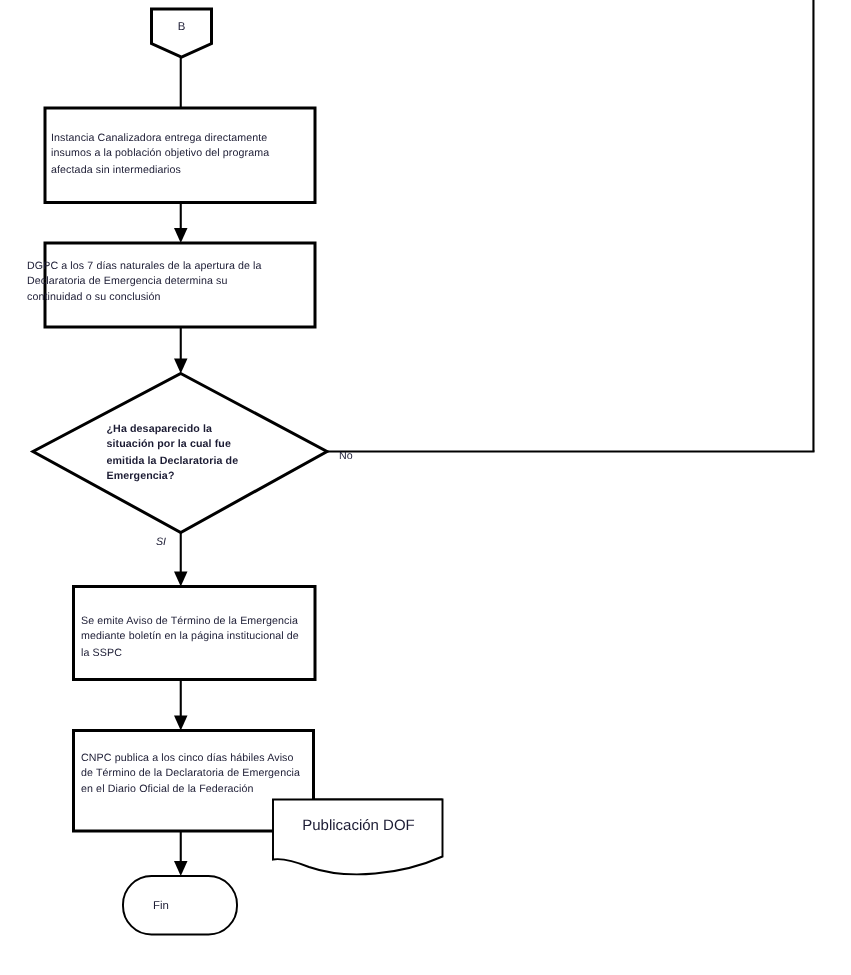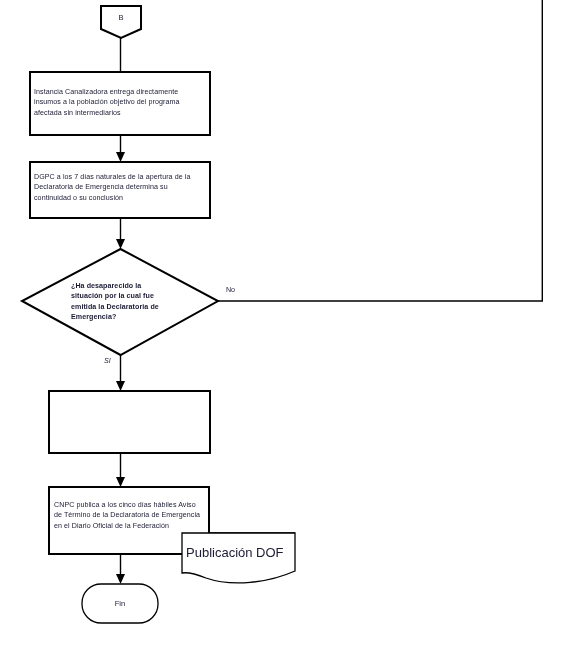--- a/index.html
+++ b/index.html
@@ -67,28 +67,28 @@
     white-space: nowrap;
   }
   .connector-text {
     position: absolute;
     text-align: center;
     font-size: 7.6px;
     color: #1b1b33;
   }
   .terminal-text {
     position: absolute;
+    font-size: 7.6px;
+    color: #1b1b33;
+    padding-left: 20px;
+  }
+  .doc-text {
+    position: absolute;
     text-align: center;
-    font-size: 7.6px;
-    color: #1b1b33;
-  }
-  .doc-text {
-    position: absolute;
-    text-align: left;
-    font-size: 13px;
+    font-size: 10px;
     color: #1b1b33;
   }
   .hit {
     position: absolute;
     background: transparent;
   }
 </style>
 </head>
 <body>
 
@@ -165,28 +165,29 @@
     <g>
       <rect class="node-shape-thin" x="82" y="584" width="76" height="39" rx="19" ry="19"></rect>
     </g>
 
   </svg>
 
   <div class="connector-text" style="left:101px; top:13px; width:40px;">B</div>
 
   <div class="node-text" style="left:34px; top:87px; width:172px;">Instancia Canalizadora entrega directamente insumos a la población objetivo del programa afectada sin intermediarios</div>
 
-  <div class="node-text" style="left:34px; top:172px; width:172px;">DGPC a los 7 días naturales de la apertura de la Declaratoria de Emergencia determina su continuidad o su conclusión</div>
+  <div class="node-text" style="left:18px; top:172px; width:172px;">DGPC a los 7 días naturales de la apertura de la Declaratoria de Emergencia determina su continuidad o su conclusión</div>
 
   <div class="node-text" style="left:71px; top:281px; width:99px;font-weight:bold;">¿Ha desaparecido la situación por la cual fue emitida la Declaratoria de Emergencia?</div>
 
-  <div class="label-text" style="left:226px; top:286px;">No</div>
+  <div class="label-text" style="left:226px; top:300px;">No</div>
 
   <div class="label-text" style="left:104px; top:357px;font-style:italic;">SI</div>
 
+  <div class="node-text" style="left:54px; top:409px; width:151px;">Se emite Aviso de Término de la Emergencia mediante boletín en la página institucional de la SSPC</div>
 
   <div class="node-text" style="left:54px; top:500px; width:150px;">CNPC publica a los cinco días hábiles Aviso de Término de la Declaratoria de Emergencia en el Diario Oficial de la Federación</div>
 
   <div class="doc-text" style="left:186px; top:545px; width:106px;">Publicación DOF</div>
 
   <div class="terminal-text" style="left:82px; top:599px; width:76px;">Fin</div>
 
   <div class="hit" style="left:101px; top:6px; width:40px; height:32px;"></div>
   <div class="hit" style="left:30px; top:72px; width:180px; height:63px;"></div>
   <div class="hit" style="left:30px; top:162px; width:180px; height:56px;"></div>

